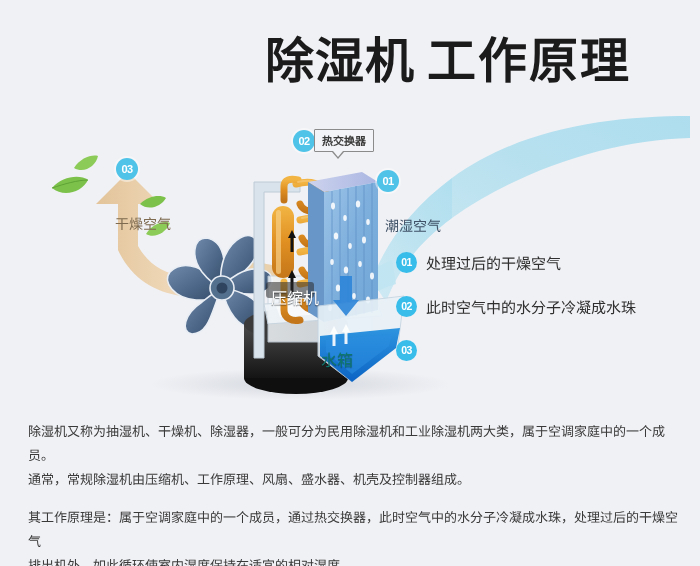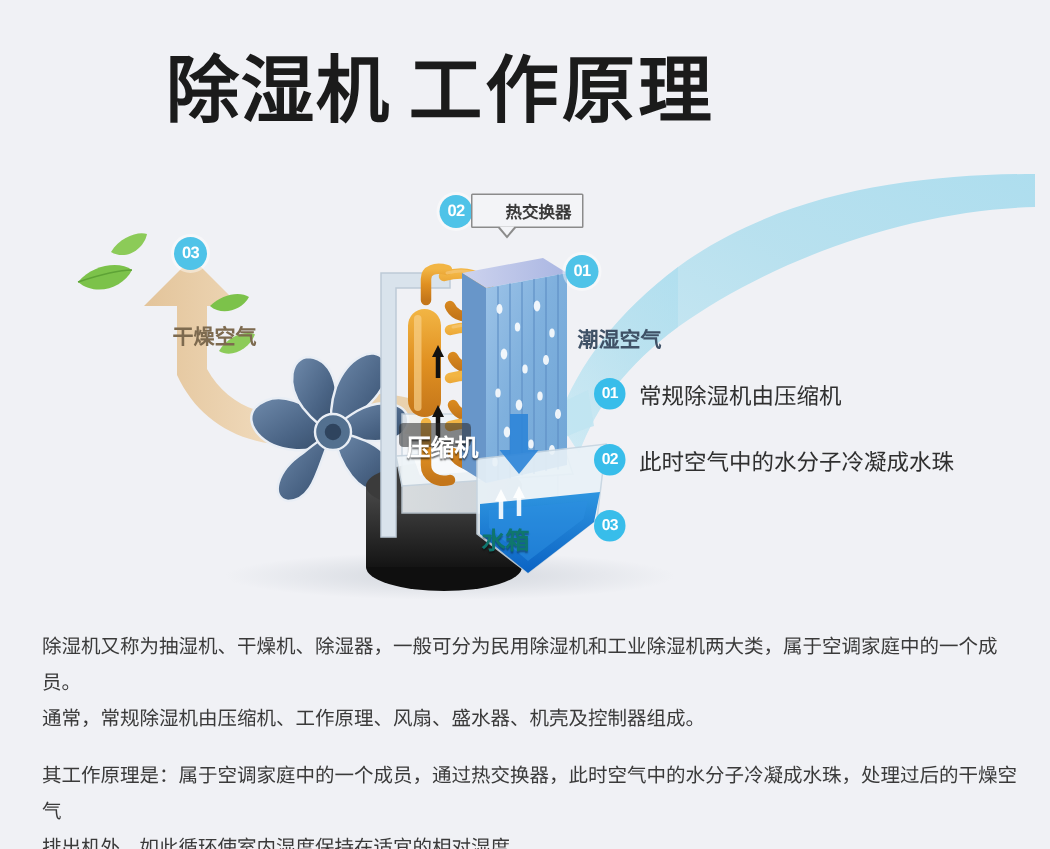--- a/index.html
+++ b/index.html
@@ -10,21 +10,22 @@
     font-family:"Liberation Sans","DejaVu Sans",sans-serif;
     overflow:hidden;
     position:relative;
     -webkit-font-smoothing:antialiased;
   }
   .page{position:relative;width:700px;height:566px;}
 
   
   .title-wrap{
     position:absolute;left:0;top:33px;width:587px;
-    text-align:center;
+    text-align:right;
+    padding-left:44px;
   }
   .title{
     display:inline-block;
     font-size:49px;
     line-height:56px;
     font-weight:bold;
     color:#1b1b1b;
     letter-spacing:1px;
     white-space:nowrap;
   }
@@ -43,30 +44,30 @@
     font-size:11px;font-weight:bold;
     line-height:22px;text-align:center;
     letter-spacing:-0.5px;
     box-shadow:0 0 0 2px rgba(255,255,255,.45);
   }
   #badge-03-diagram{left:116px;top:48px;}
   #badge-02-diagram{left:293px;top:20px;}
   #badge-01-diagram{left:377px;top:60px;}
 
   
-  .dlabel{position:absolute;white-space:nowrap;font-weight:bold;}
+  .dlabel{position:absolute;white-space:nowrap;font-weight:normal;}
   #label-dry-air{left:115px;top:103px;font-size:14px;color:#7d6a4f;}
   #label-humid-air{left:385px;top:105px;font-size:14px;color:#3f5166;}
   #label-compressor{left:271px;top:175px;font-size:16px;color:#ffffff;text-shadow:0 1px 1px rgba(0,0,0,.55);}
   #label-tank{left:321px;top:237px;font-size:16px;color:#0f766e;text-shadow:0 1px 1px rgba(0,0,0,.35);}
 
   
   .bubble{
     position:absolute;left:314px;top:19px;
-    padding:2px 7px 3px 22px;
+    padding:2px 7px 3px 7px;
     border:1px solid #8b8b8b;
     border-radius:1px;
     background:#f3f4f7;
     font-size:11px;font-weight:bold;color:#3a3a3a;
     white-space:nowrap;
   }
   .bubble:after{
     content:"";position:absolute;left:18px;bottom:-6px;
     width:0;height:0;
     border-left:5px solid transparent;
@@ -338,21 +339,21 @@
     <div class="dlabel" id="label-compressor">压缩机</div>
     <div class="dlabel" id="label-tank">水箱</div>
 
     <div class="bubble">热交换器</div>
   </div>
 
   <div class="legend">
 
     <div class="legend-row">
       <div class="legend-badge">01</div>
-      <div class="legend-text">常规除湿机由压缩机</div>
+      <div class="legend-text">处理过后的干燥空气</div>
     </div>
 
     <div class="legend-row">
       <div class="legend-badge">02</div>
       <div class="legend-text">此时空气中的水分子冷凝成水珠</div>
     </div>
 
     <div class="legend-row">
       <div class="legend-badge">03</div>
     </div>

